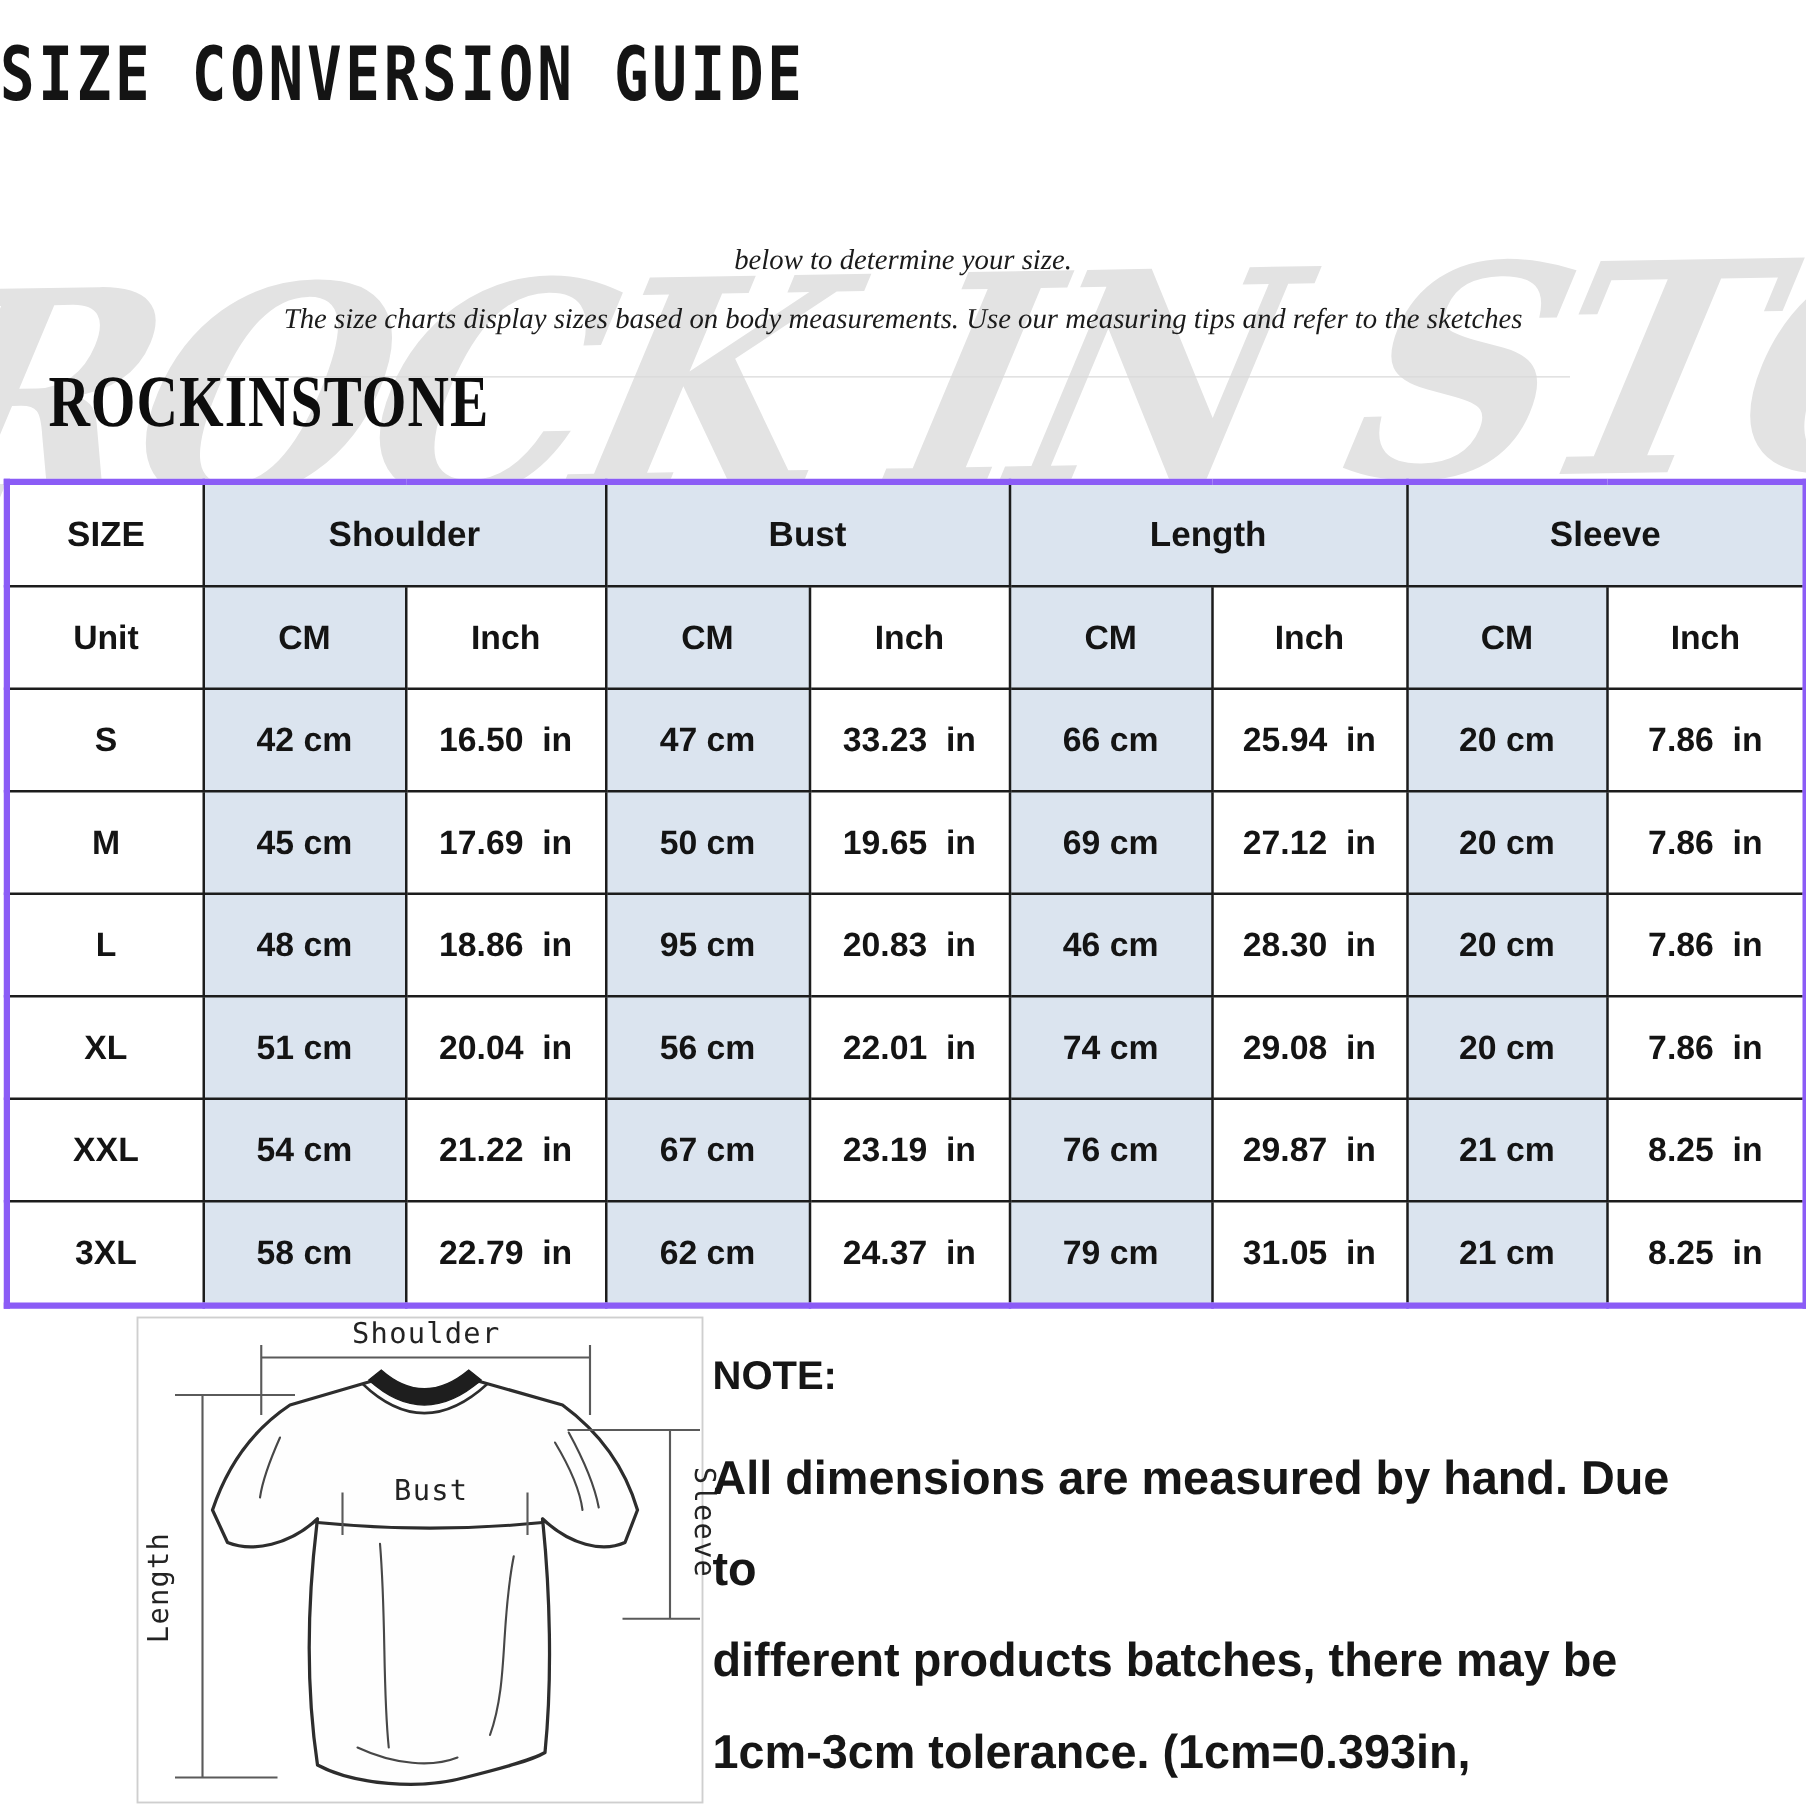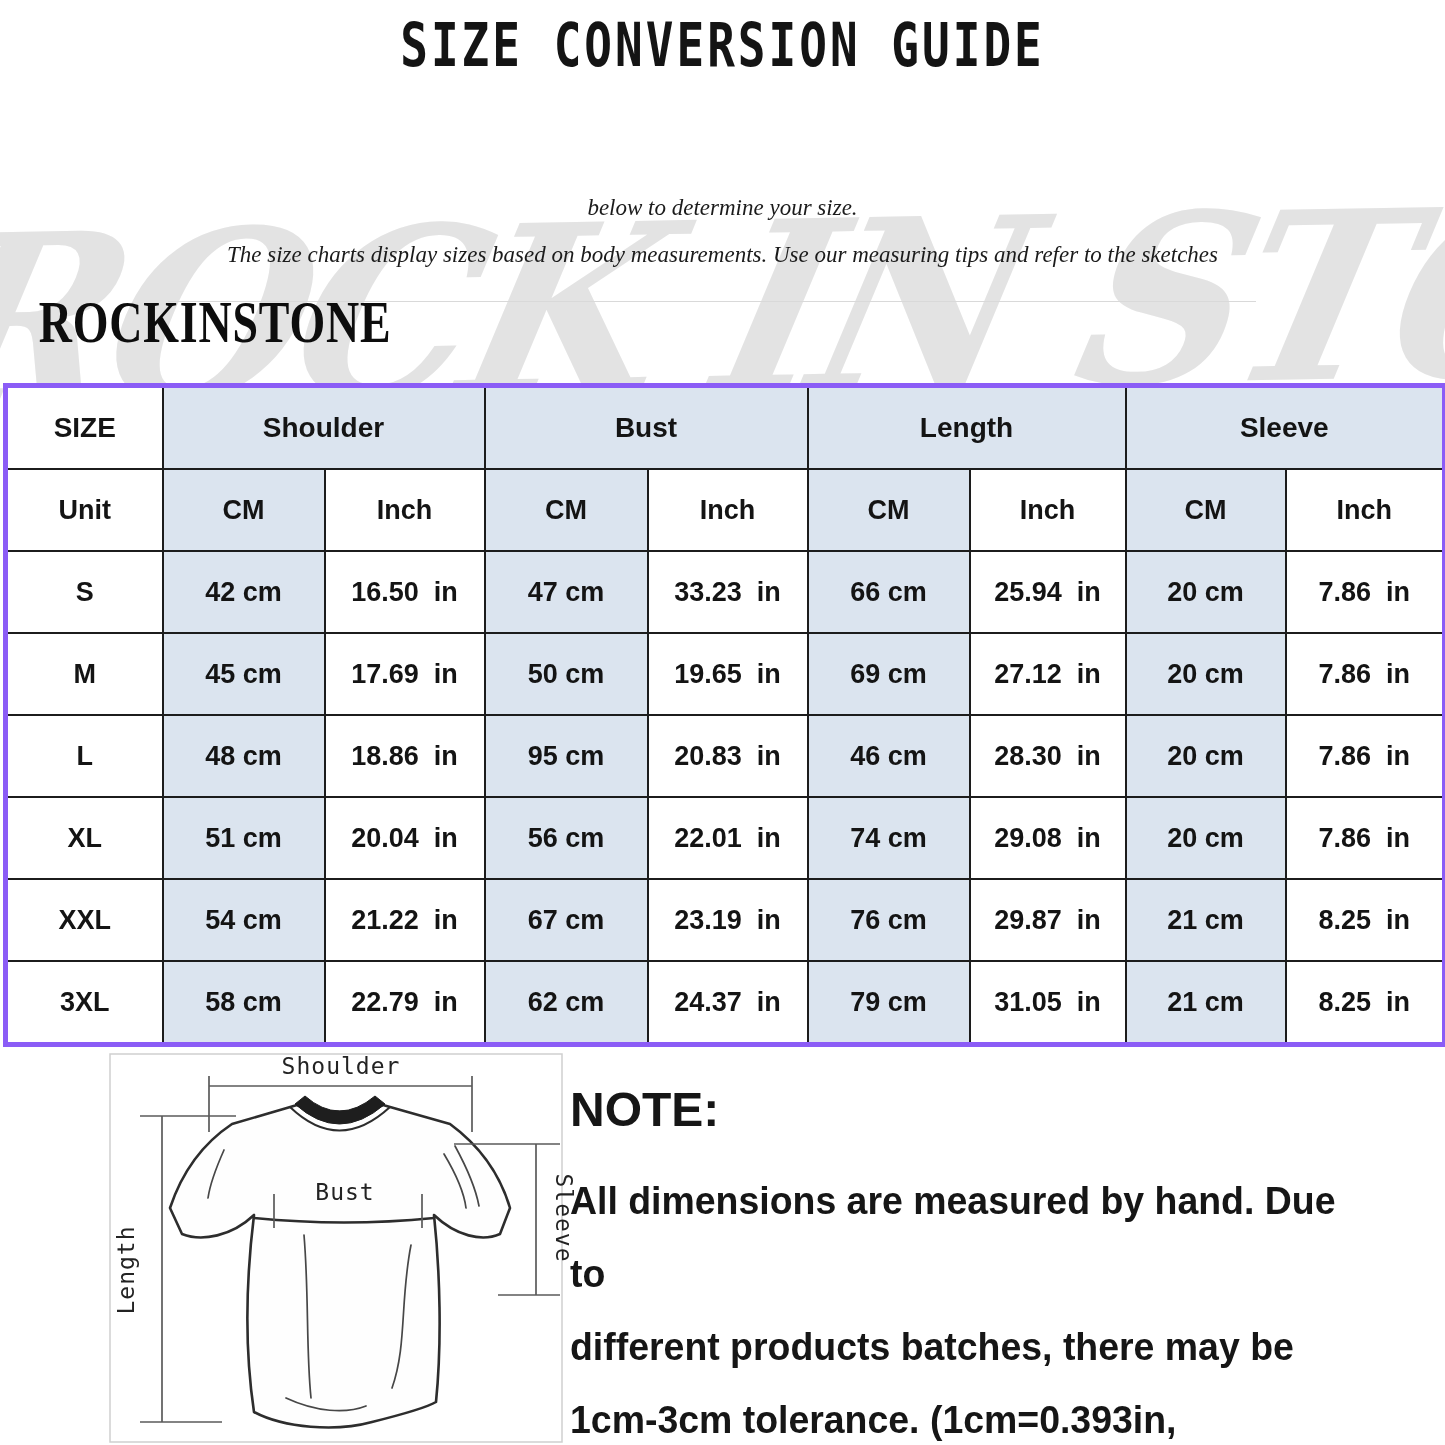--- a/index.html
+++ b/index.html
@@ -11,21 +11,21 @@
 
   
   #watermark {
     position:absolute; z-index:0; top:184px; left:-30px; width:1540px;
     font-family:"DejaVu Serif", serif; font-style:italic; font-weight:bold;
     font-size:225px; letter-spacing:-10px; color:#e3e3e3; white-space:nowrap;
     transform: skewX(-14deg) rotate(-1deg) scaleY(1.04); transform-origin:left top;
   }
 
   
-  #title-wrap { top:10px; left:0; width:100%; text-align:center; }
+  #title-wrap { top:24px; left:0; width:100%; text-align:left; }
   #title {
     display:inline-block; font-family:"DejaVu Sans Mono", monospace; font-weight:bold;
     font-size:46px; letter-spacing:3px; transform:scaleY(1.3); transform-origin:center top;
     color:#141414;
   }
   #subtitle-wrap { top:104px; left:0; width:100%; text-align:center; }
   #subtitle {
     display:inline-block; font-weight:bold; font-size:30px; letter-spacing:0px;
     transform:scaleX(0.97); transform-origin:center; color:#101010;
   }
@@ -47,21 +47,21 @@
   td {
     border:2px solid #1c1c1c; text-align:center; vertical-align:middle;
     height:80px; font-size:27px; font-weight:bold; color:#141414;
     white-space:pre; background:#ffffff; padding:0;
   }
   tr.group-row td { font-size:28px; }
   td.blue { background:#dbe4ef; }
 
   
   #note { top:1082px; left:570px; width:820px; }
-  #note .heading { font-size:48px; font-weight:bold; margin:0 0 28px 0; }
+  #note .heading { font-size:32px; font-weight:bold; margin:0 0 28px 0; }
   #note .line { font-size:38px; font-weight:bold; line-height:73px; margin:0;
     transform:scaleX(0.985); transform-origin:left; }
 
   
   #diagram { top:1050px; left:104px; }
   #diagram text { font-family:"DejaVu Sans Mono", monospace; font-size:23px;
     fill:#232323; letter-spacing:1px; }
 </style>
 </head>
 <body>

